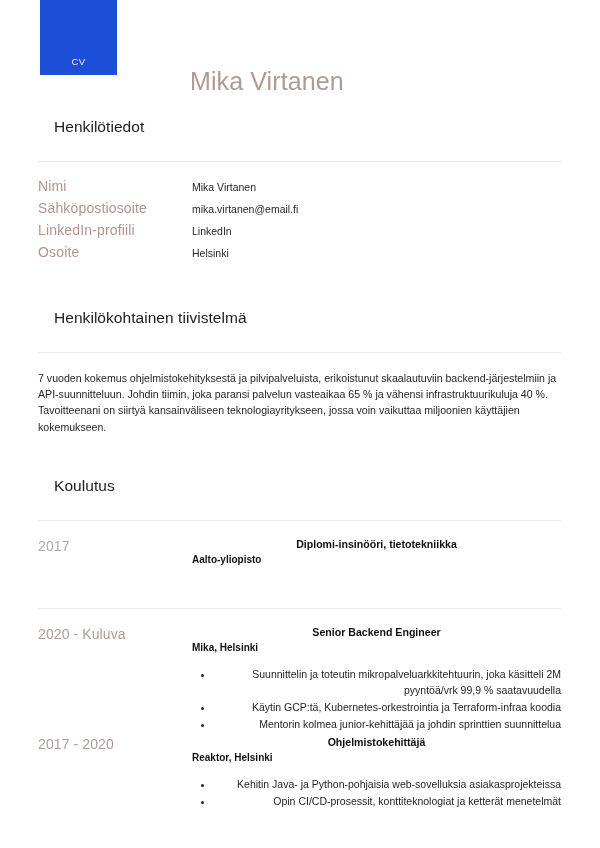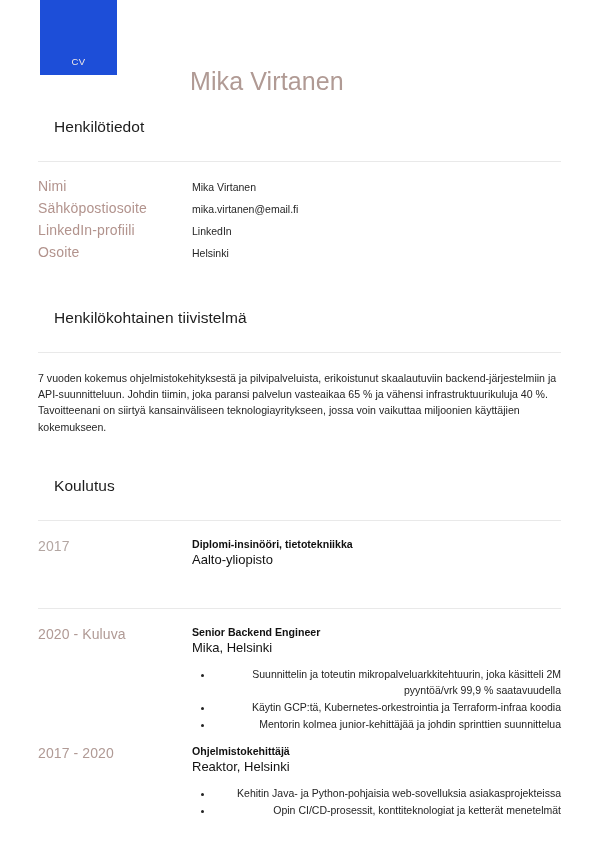--- a/index.html
+++ b/index.html
@@ -113,40 +113,41 @@
     color: #262626;
     text-align: left;
   }
 
   
   .entries { margin-top: 16px; }
   .entry {
     display: flex;
     align-items: flex-start;
   }
-  .entry + .entry { margin-top: 12px; }
+  .entry + .entry { margin-top: 3px; }
   .entry-date {
     width: 154px;
     flex: 0 0 154px;
     font-size: 14px;
     color: #b09a95;
     letter-spacing: 0.1px;
     padding-top: 1px;
   }
   .entry-date.muted { color: #b3a6a2; }
   .entry-body { flex: 1 1 auto; }
   .entry-title {
     font-size: 10.6px;
     font-weight: bold;
     color: #111111;
     line-height: 15.5px;
+    text-align: center;
   }
   .entry-org {
-    font-size: 13px;
-    font-weight: normal;
+    font-size: 10px;
+    font-weight: bold;
     color: #111111;
     line-height: 15.5px;
   }
   .entry-bullets {
     margin: 10px 0 0 0;
     padding-left: 22px;
     list-style: disc;
   }
   .entry-bullets li {
     font-size: 10.5px;

